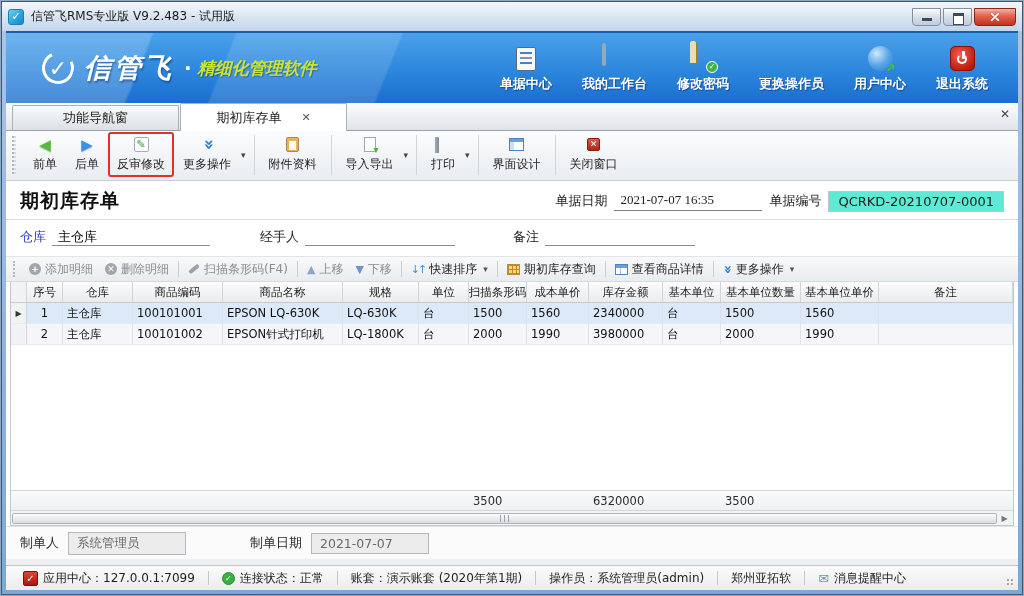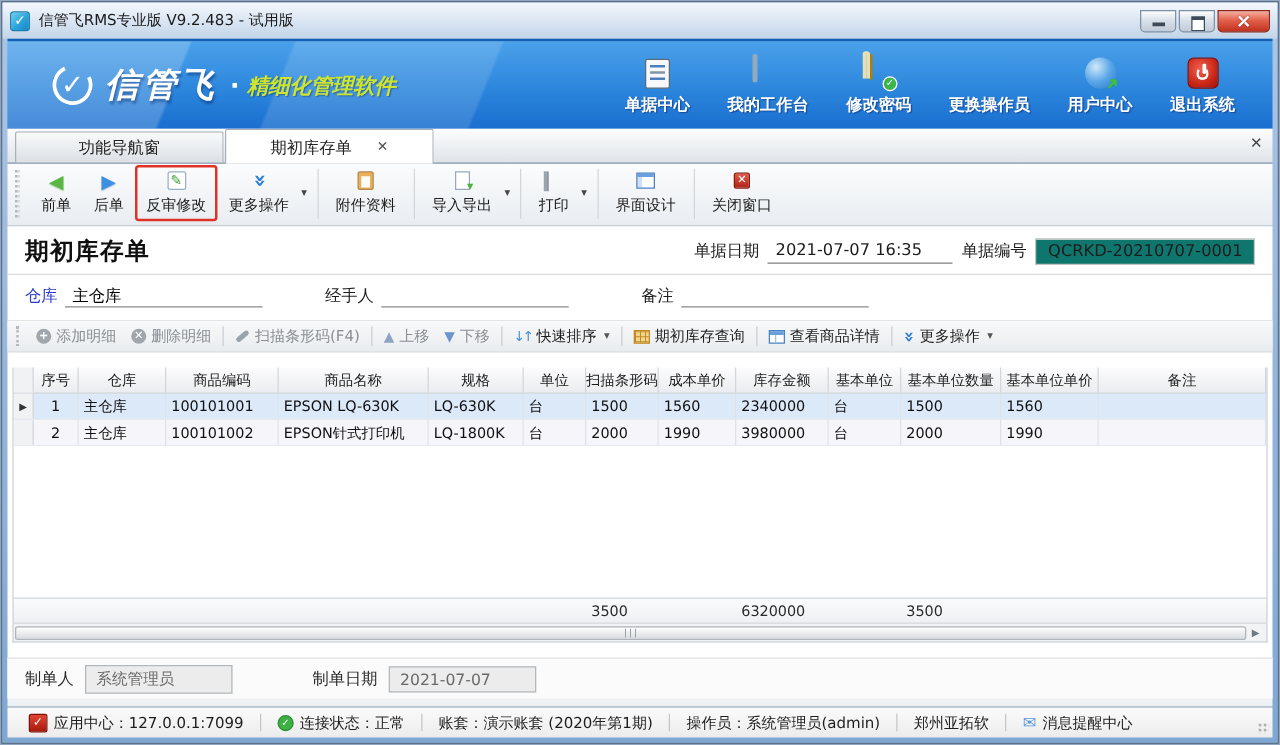--- a/index.html
+++ b/index.html
@@ -126,22 +126,22 @@
   .i-design { width:15px; height:13px; border:1px solid #4a82c4; background:
     linear-gradient(#6aa0e0 0 3px, transparent 3px) , linear-gradient(90deg,#cfe0f4 0 4px, #fff 4px); }
   .i-closewin { width:13px; height:13px; border-radius:2px; border:1px solid #8a1a10; color:#fff;
     background:linear-gradient(#e05a4a,#b02418); font-size:9px; font-weight:bold; line-height:11px; text-align:center; }
 
   
   .formarea { flex:1; background:#fff; display:flex; flex-direction:column; min-height:0; }
   .form-head { display:flex; align-items:center; padding:7px 14px 5px; border-bottom:1px solid #dcdcdc; }
   .form-title { font-size:19px; font-weight:bold; color:#101010; letter-spacing:1px; }
   .fh-right { margin-left:auto; display:flex; align-items:center; gap:7px; font-size:13px; color:#1c1c1c; }
-  .u-val { border-bottom:1px solid #808080; min-width:148px; padding:1px 6px 2px; white-space:nowrap; }
-  .box-val { background:#0f766e; border:1px solid #c2c2c2; padding:2px 9px; min-width:150px; white-space:nowrap; }
+  .u-val { border-bottom:1px solid #808080; min-width:148px; padding:1px 6px 2px; white-space:nowrap;font-family:Liberation Serif, serif; }
+  .box-val { background:#5eead4; border:1px solid #c2c2c2; padding:2px 9px; min-width:150px; white-space:nowrap; }
   .form-fields { display:flex; align-items:flex-end; padding:8px 14px 10px; gap:6px; font-size:13px;
     border-bottom:1px solid #e4e4e4; }
   .lbl-blue { color:#2a3cc8; }
   .lbl-dark { color:#1c1c1c; }
   .uf { border-bottom:1px solid #8a8a8a; height:18px; padding:0 6px; font-size:13px; }
 
   
   .dtoolbar { height:25px; flex:0 0 25px; background:linear-gradient(#f8f9fa,#e9ecef);
     border-bottom:1px solid #d6dade; display:flex; align-items:center; padding:0 4px; font-size:12px; }
   .dgrip { width:3px; height:16px; border-left:2px dotted #b4b9be; margin:0 7px 0 3px; }
@@ -158,21 +158,21 @@
   .di-sort { color:#4a90d8; font-size:11px; letter-spacing:-2px; }
   .di-gridO { width:13px; height:11px; border:1px solid #c08a2a; background-color:#f5d588;
     background-image:linear-gradient(#c08a2a 1px, transparent 1px),linear-gradient(90deg,#c08a2a 1px, transparent 1px);
     background-size:4px 4px; }
   .di-gridB { width:13px; height:11px; border:1px solid #4a82c4; background:
     linear-gradient(#6aa0e0 0 3px, transparent 3px), linear-gradient(#fff, #fff); position:relative; }
   .di-gridB::after { content:""; position:absolute; left:4px; top:3px; bottom:0; width:1px; background:#9ec0e8; }
   .di-more { color:#2a7fd4; font-size:14px; font-weight:bold; transform:rotate(-90deg); line-height:11px; }
 
   
-  .grid { flex:1; margin:12px 4px; border:1px solid #c3c9d0; border-top:none; display:flex; flex-direction:column; min-height:0; }
+  .grid { flex:1; margin:0 4px; border:1px solid #c3c9d0; border-top:none; display:flex; flex-direction:column; min-height:0; }
   .g-head { display:flex; height:21px; flex:0 0 21px; background:linear-gradient(#fcfcfd,#ebecef);
     border-bottom:1px solid #c6cacf; font-size:11.5px; color:#1c1c1c; }
   .gc { box-sizing:border-box; padding:0 4px; border-right:1px solid #dfe3e9; overflow:hidden;
     white-space:nowrap; display:flex; align-items:center; }
   .g-head .gc { justify-content:center; border-right:1px solid #d2d6db; }
   .g-row { display:flex; height:21px; flex:0 0 21px; border-bottom:1px solid #e6eaf0; font-size:11.5px; color:#101010; cursor:pointer; }
   .g-row.sel { background:#dce9f8; }
   .g-row.alt { background:#f5f5fa; }
   .gmark { flex:0 0 16px; width:16px; background:#f1f2f4; border-right:1px solid #d2d6db;
     display:flex; align-items:center; justify-content:center; font-size:8px; color:#333; }

